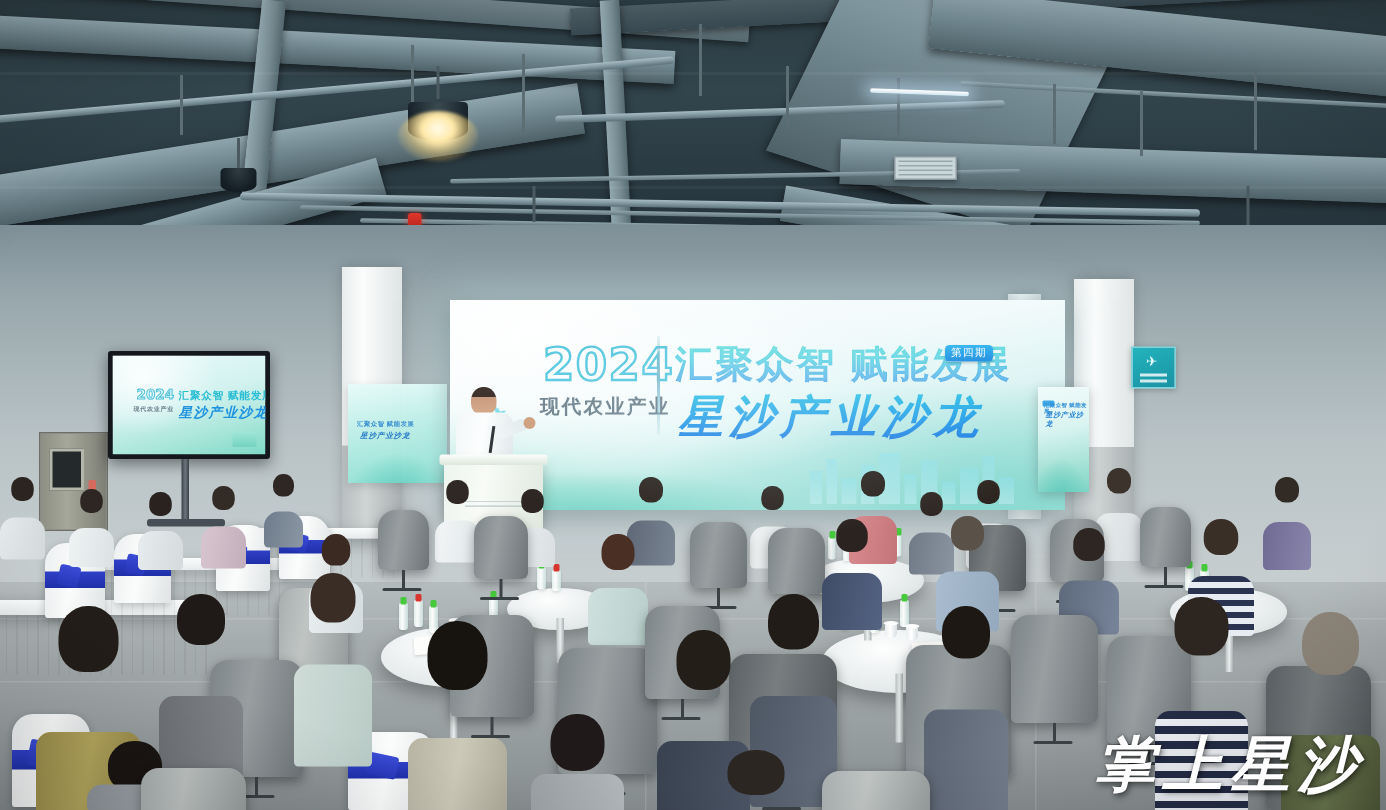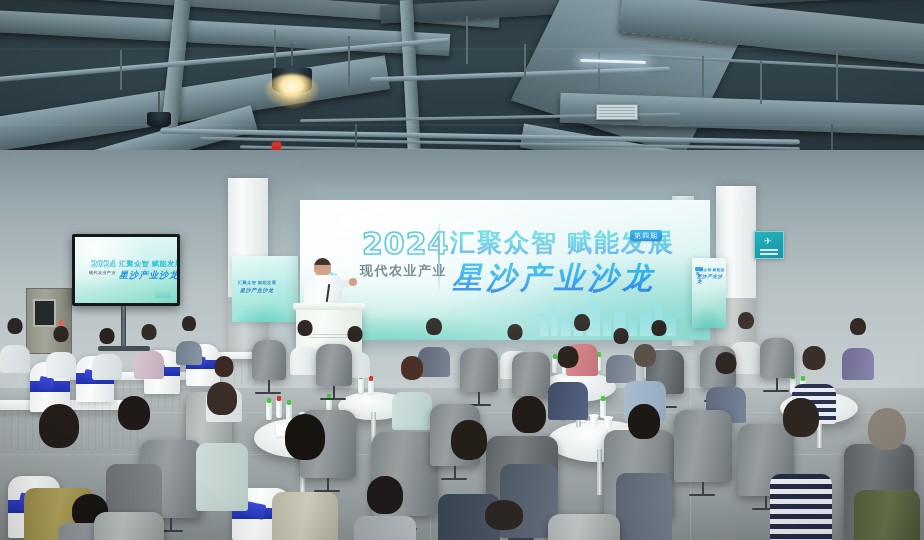--- a/index.html
+++ b/index.html
@@ -685,13 +685,14 @@
       <div class="p-head" style="width:38px;height:30px;background:#2c2622;"></div>
     </div>
 
     <div class="chair light" style="left:94px;top:512px;width:70px;height:40px;"></div>
     <div class="chair light" style="left:548px;top:514px;width:72px;height:40px;"></div>
   </div>
 
   <div class="haze"></div>
   <div class="vignette"></div>
 
+  <div class="watermark">掌上星沙</div>
 </div>
 
 </body></html>

